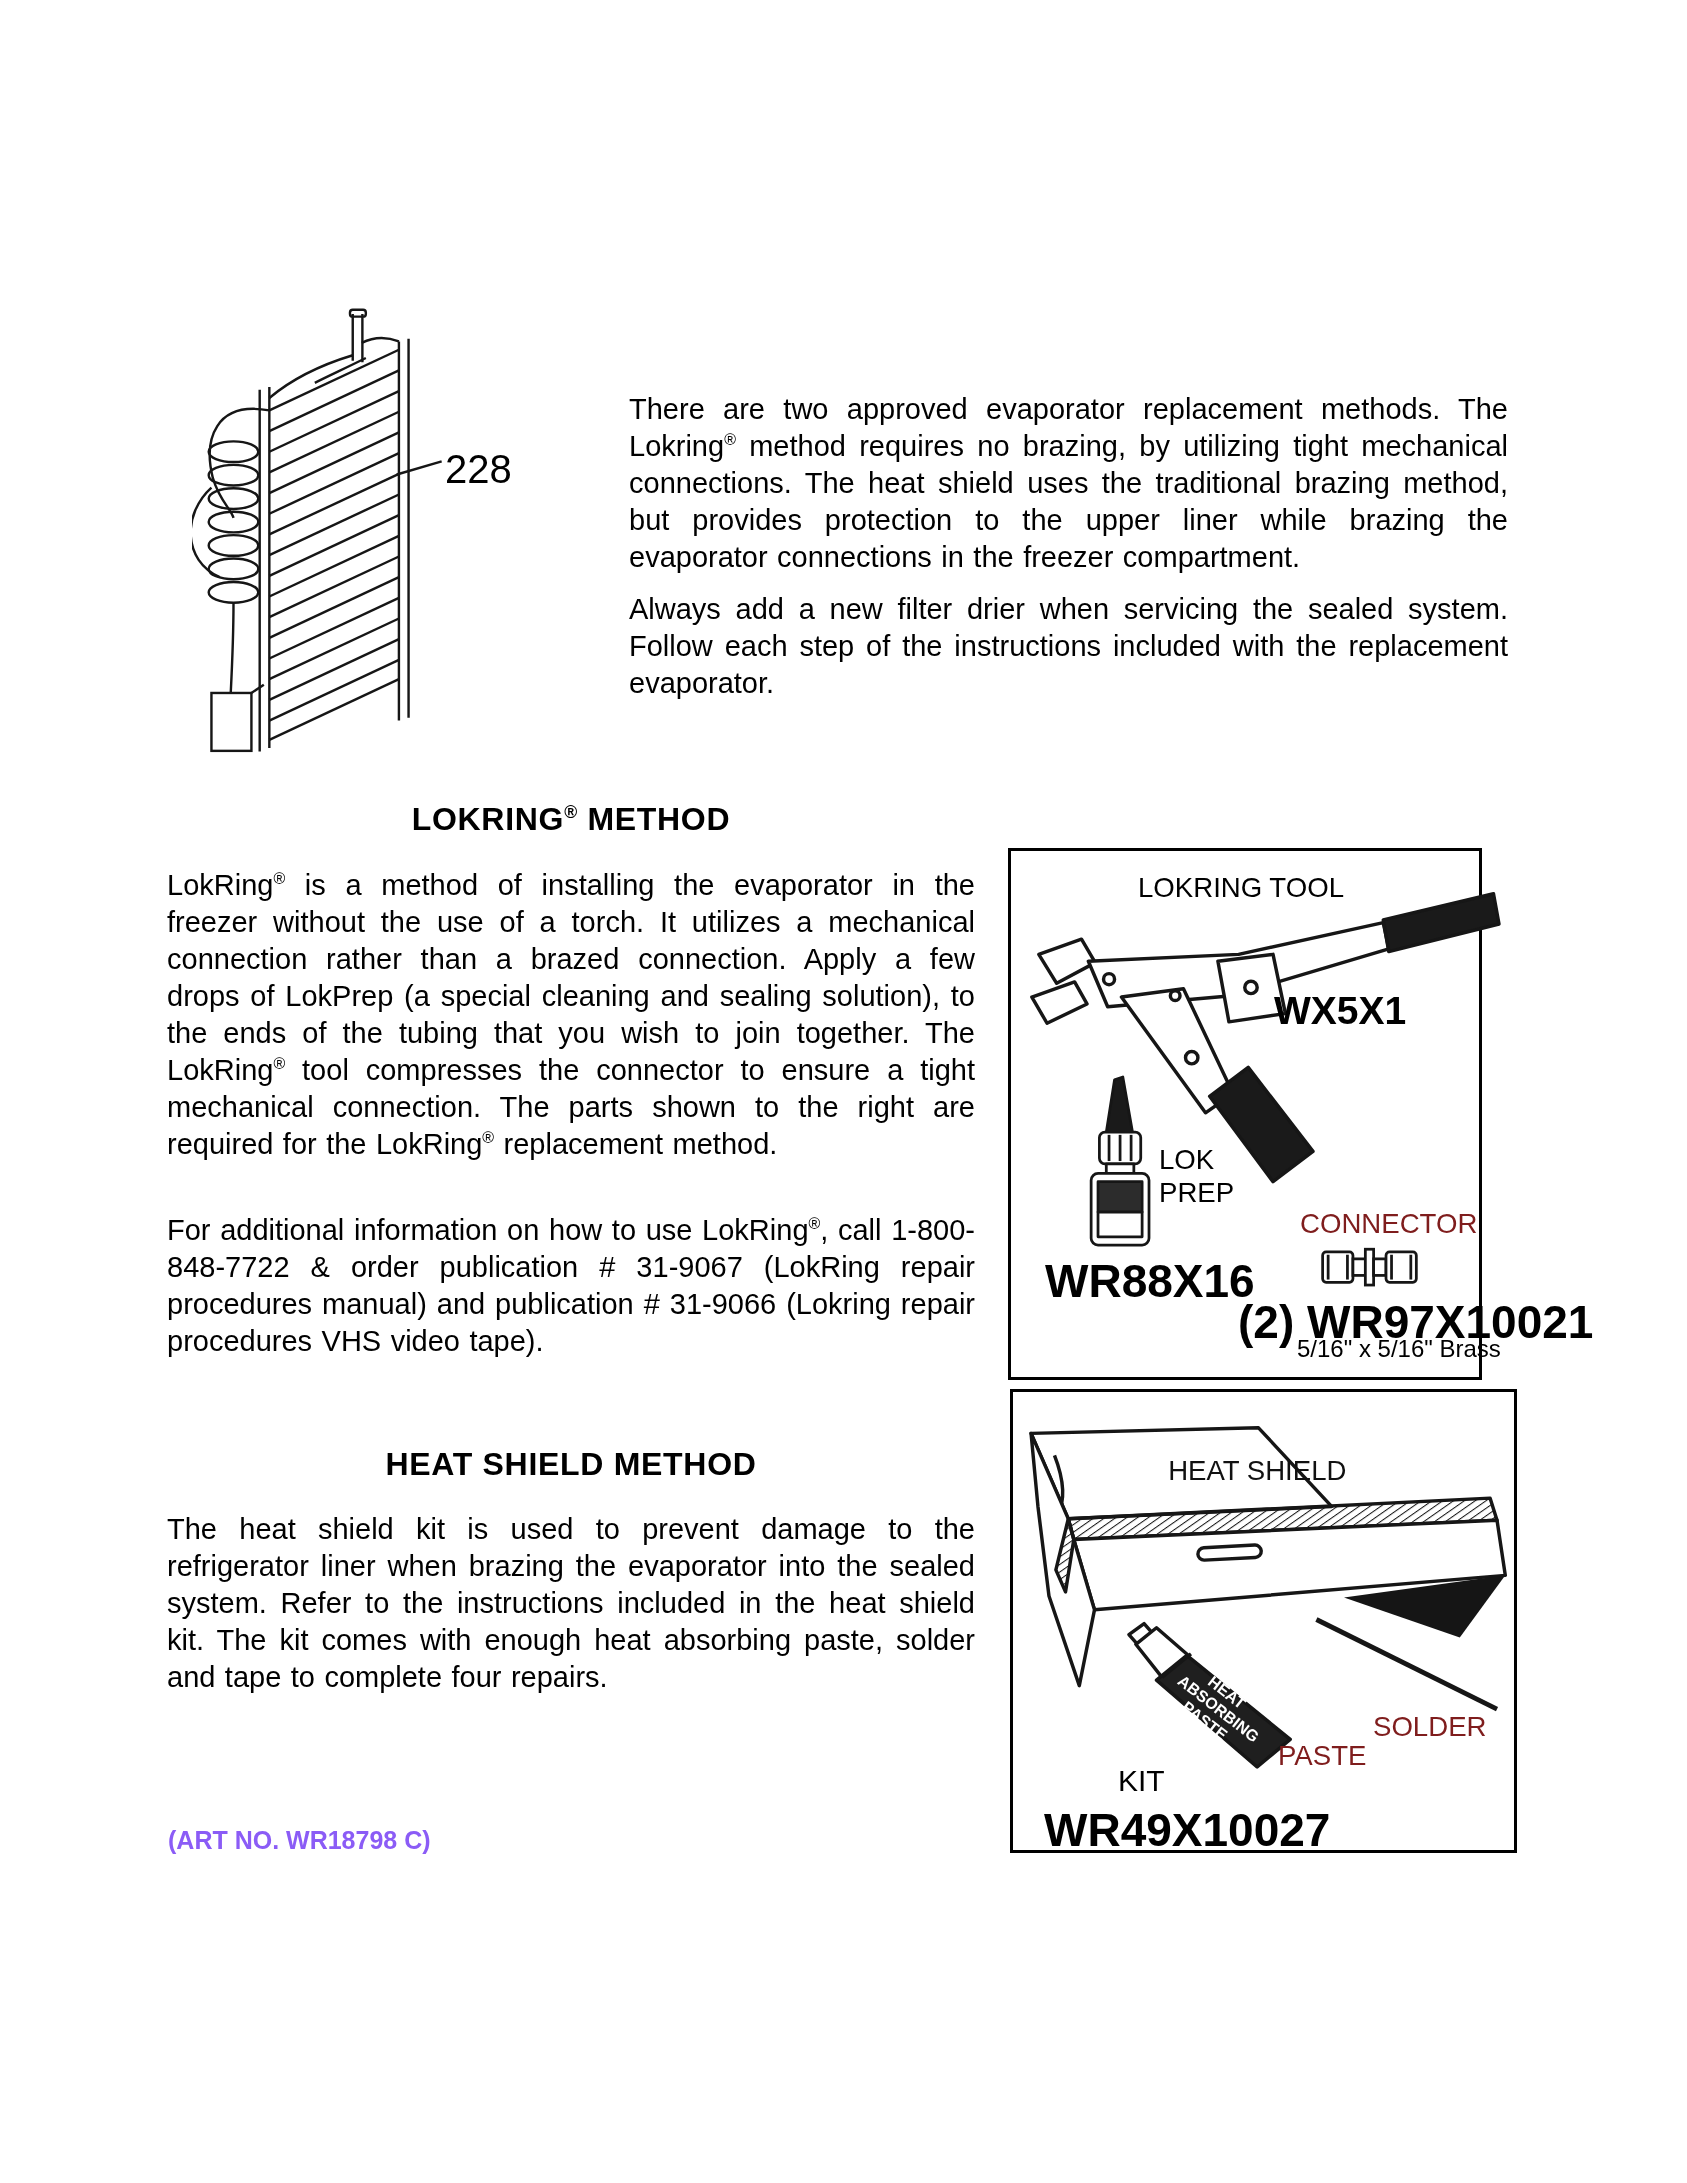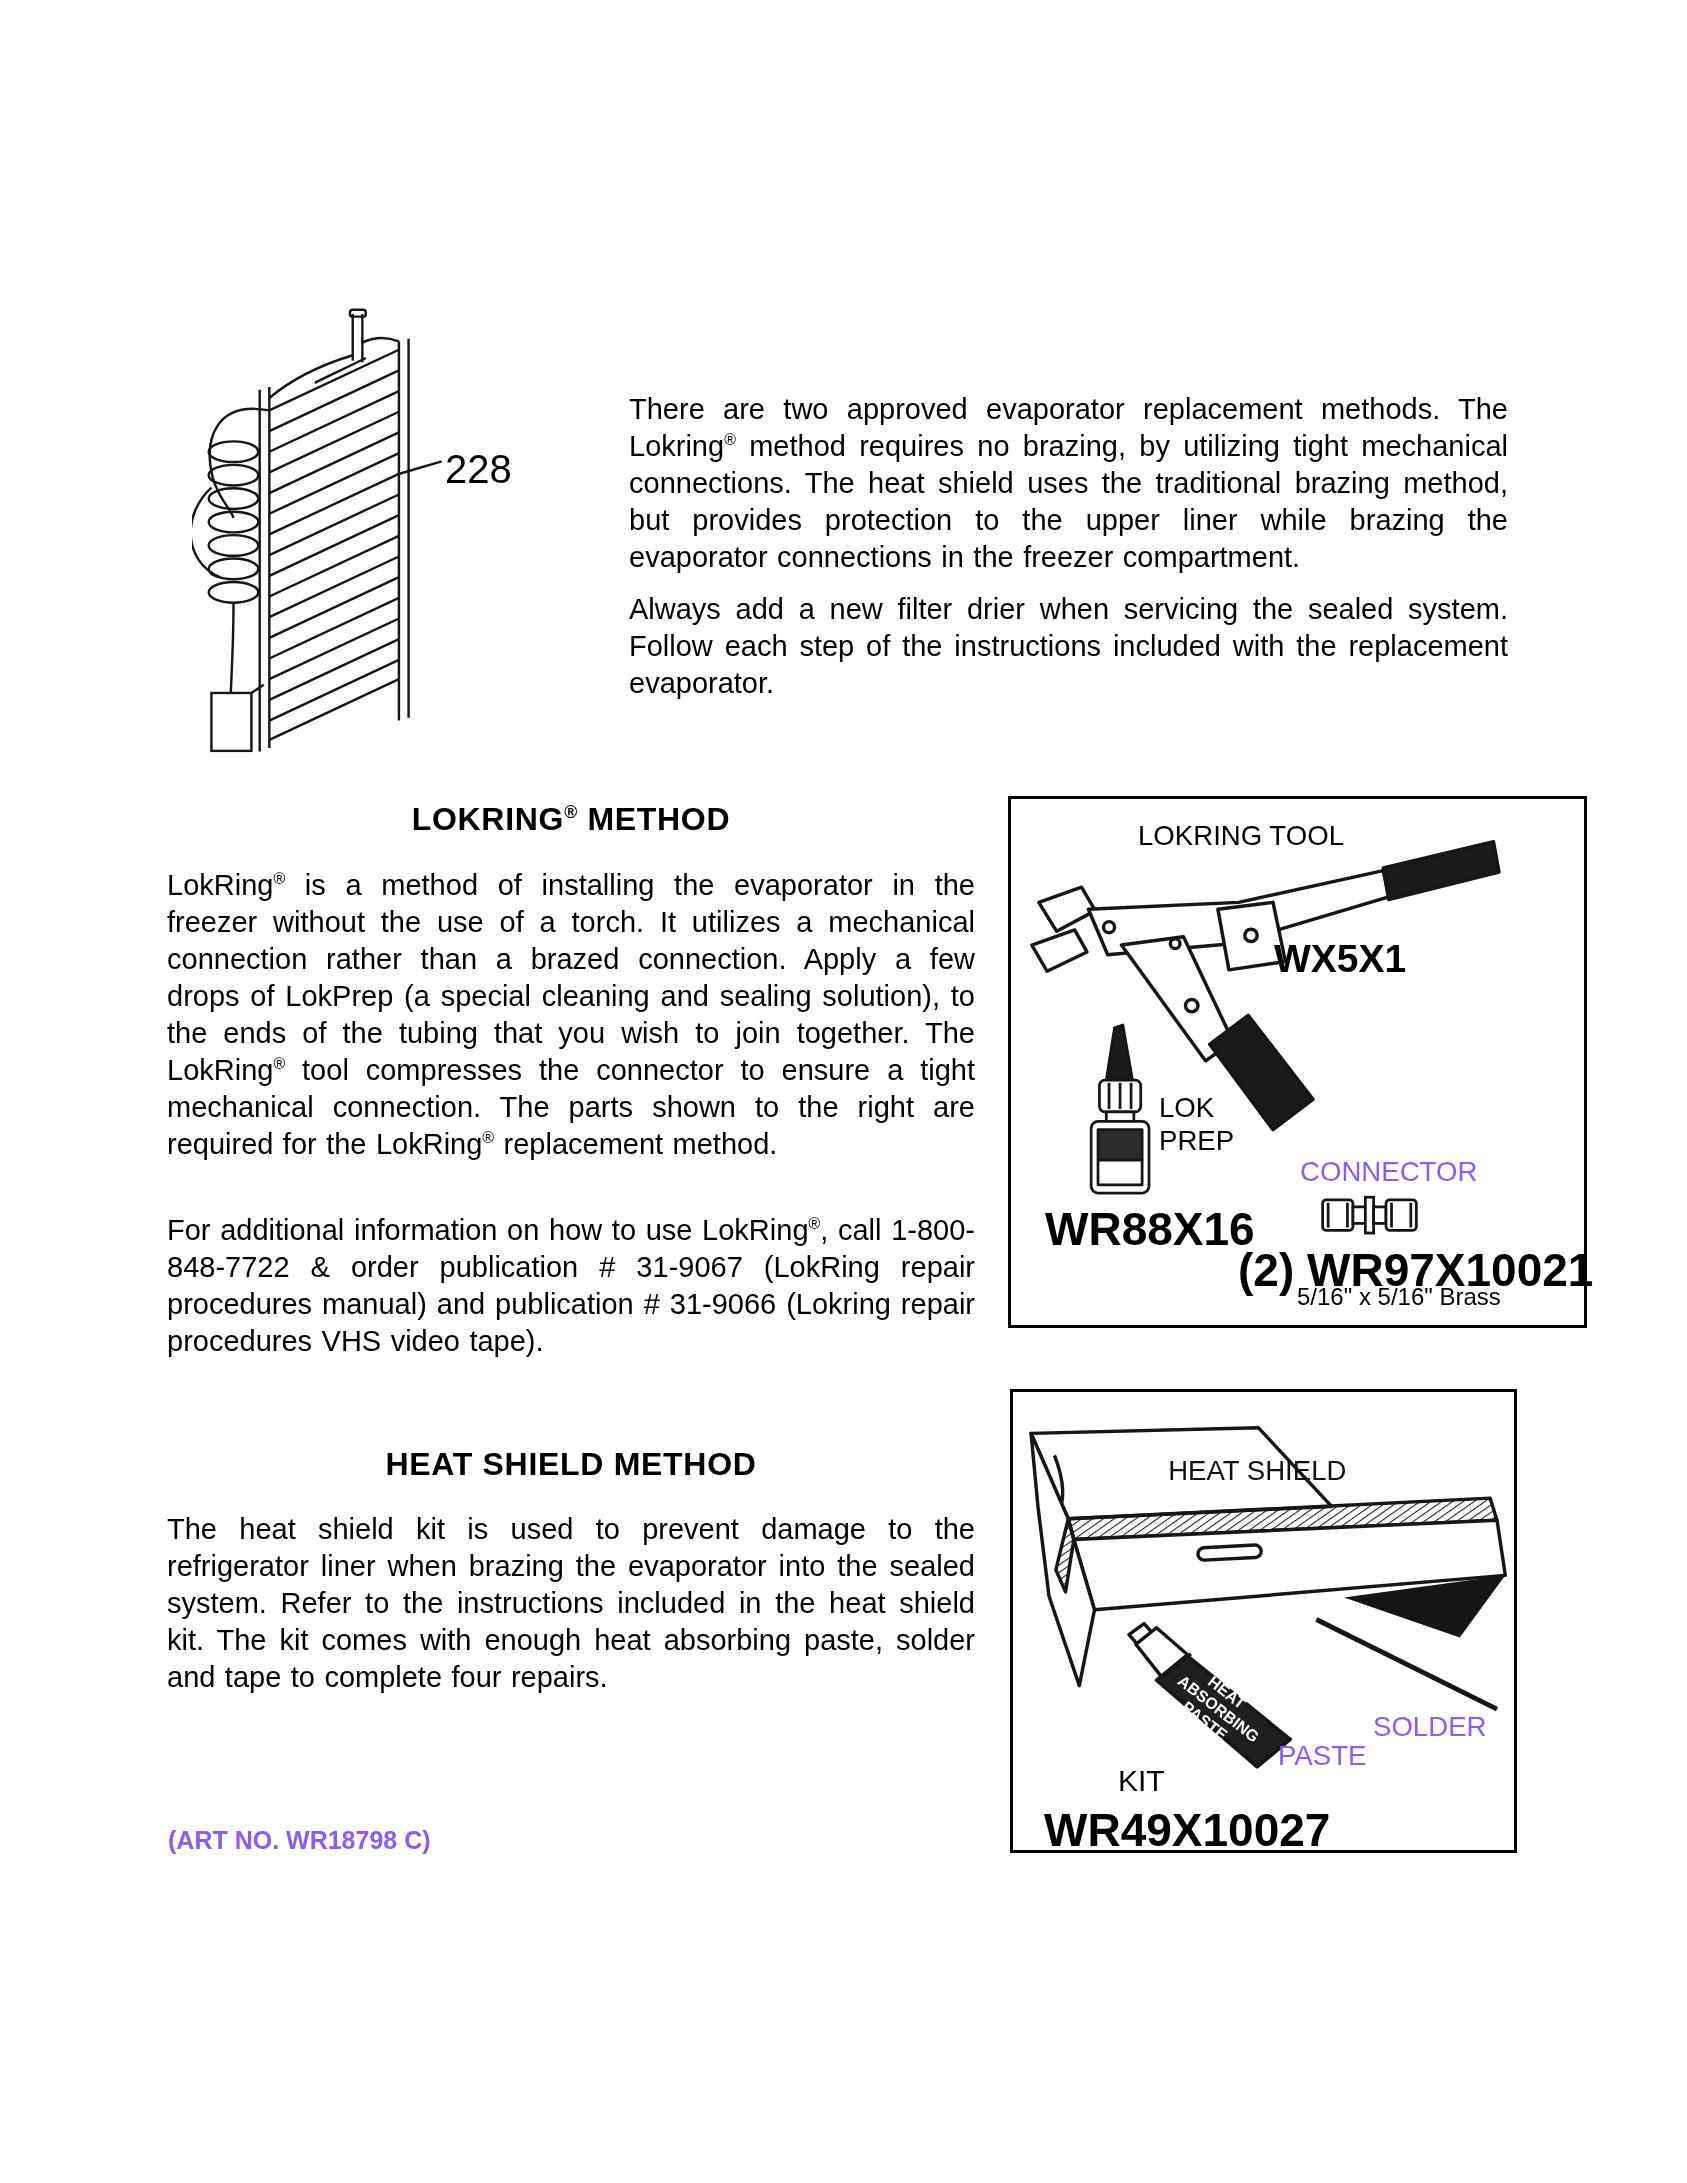--- a/index.html
+++ b/index.html
@@ -12,21 +12,21 @@
     word-spacing:1.4px; color:#000;
   }
   .heading {
     position:absolute; font-size:32px; font-weight:bold; text-align:center; color:#000;
     letter-spacing:0.7px;
   }
   sup.reg { font-size:55%; vertical-align:super; line-height:0; }
   .figbox {
     position:absolute; border:3.4px solid #000; background:#fff; box-sizing:border-box;
   }
-  .fig-label { position:absolute; font-size:27.6px; color:#8b5cf6; white-space:nowrap; }
+  .fig-label { position:absolute; font-size:27.6px; color:#7f1d1d; white-space:nowrap; }
   .part-num { position:absolute; font-size:46px; font-weight:bold; color:#000; white-space:nowrap; }
   .fig-title { position:absolute; font-size:27.6px; text-align:center; color:#000; }
   .art-no { position:absolute; font-size:25px; font-weight:bold; color:#8b5cf6; white-space:nowrap; }
   .callout { position:absolute; font-size:40px; color:#000; }
   .svg-art { position:absolute; left:0; top:0; }
   .tube-text {
     position:absolute; left:157px; top:288px; width:91px;
     transform:rotate(38deg); transform-origin:50% 50%;
     color:#fff; font-size:16px; font-weight:bold; line-height:18px; text-align:center;
   }
@@ -98,21 +98,21 @@
 
   <div class="heading" style="left:167px; top:801px; width:808px;">LOKRING<sup class="reg">®</sup> METHOD</div>
   <div class="para" style="left:167px; top:867px; width:808px;">LokRing<sup class="reg">®</sup> is a method of installing the evaporator in the freezer without the use of a torch.  It utilizes a mechanical connection rather than a brazed connection. Apply a few drops of LokPrep (a special cleaning and sealing solution), to the ends of the tubing that you wish to join together.  The LokRing<sup class="reg">®</sup> tool compresses the connector to ensure a tight mechanical connection.  The parts shown to the right are required for the LokRing<sup class="reg">®</sup> replacement method.</div>
   <div class="para" style="left:167px; top:1212px; width:808px;">For additional information on how to use LokRing<sup class="reg">®</sup>, call 1-800-848-7722 &amp; order publication # 31-9067 (LokRing repair procedures manual) and publication # 31-9066 (Lokring repair procedures VHS video tape).</div>
 
   <div class="heading" style="left:167px; top:1446px; width:808px;">HEAT SHIELD METHOD</div>
   <div class="para" style="left:167px; top:1511px; width:808px;">The heat shield kit is used to prevent damage to the refrigerator liner when brazing the evaporator into the sealed system.  Refer to the instructions included in the heat shield kit.  The kit comes with enough heat absorbing paste, solder and tape to complete four repairs.</div>
 
   <div class="art-no" style="left:168px; top:1826px;">(ART NO. WR18798 C)</div>
 
-  <div class="figbox" style="left:1008px; top:796px; width:579px; height:532px;padding-left:24px;">
+  <div class="figbox" style="left:1008px; top:848px; width:474px; height:532px;padding-left:24px;">
 
     <div class="fig-title" style="left:92px; top:20.7px; width:276px;">LOKRING TOOL</div>
 
     <svg class="svg-art" width="502" height="525" viewBox="0 0 728 762">
       <g stroke="#161616" stroke-width="5" fill="#fff" stroke-linejoin="round">
 
         <polygon points="40,150 102,128 122,162 66,192"></polygon>
         <polygon points="30,212 92,190 110,222 52,250"></polygon>
 
         <polygon points="112,160 330,150 540,104 548,142 320,210 140,226"></polygon>

